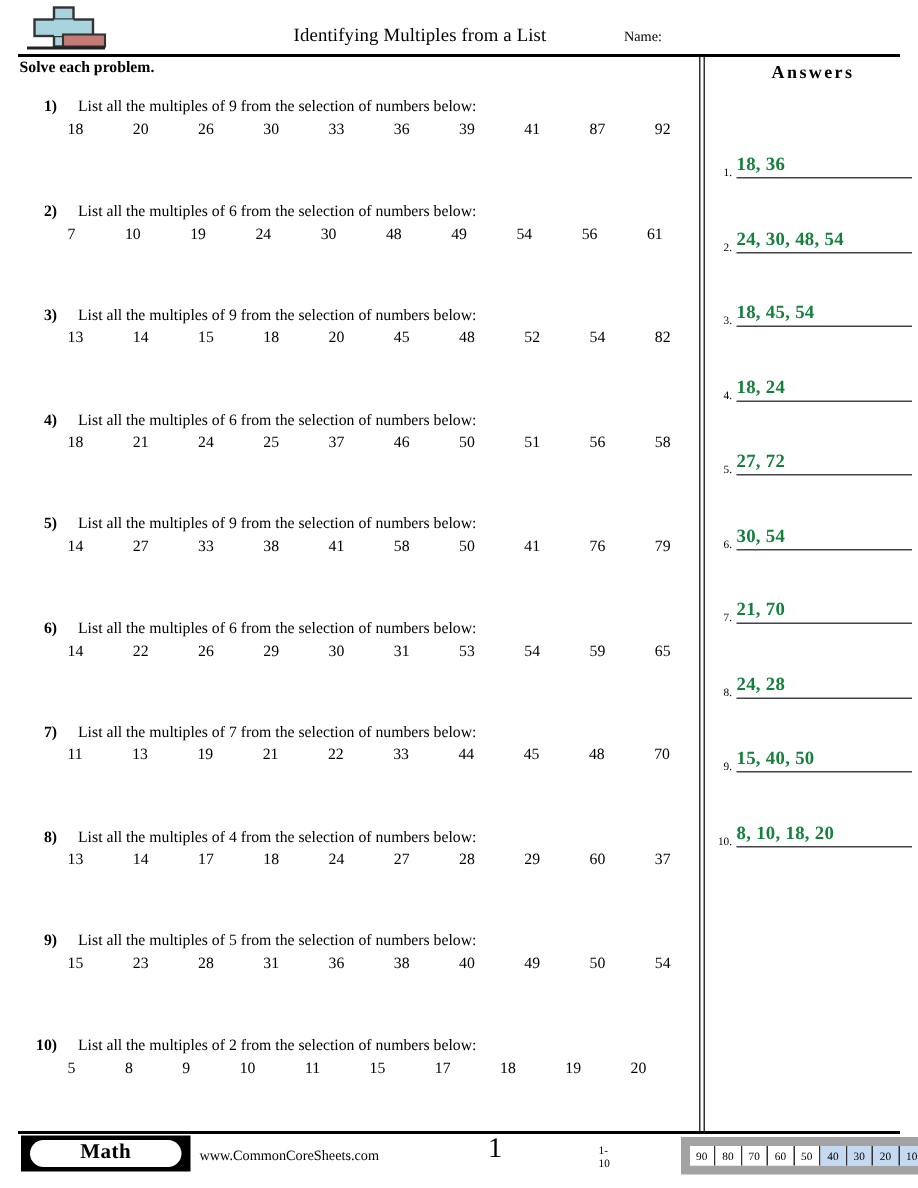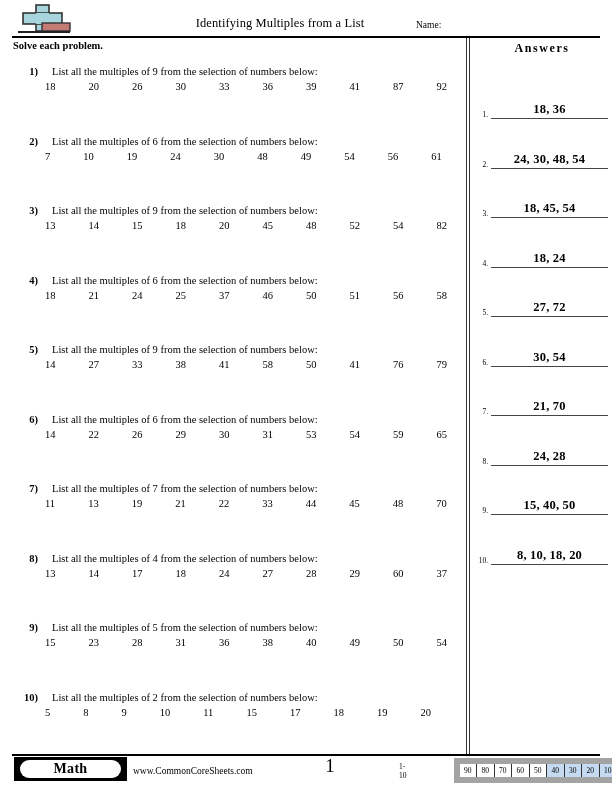--- a/index.html
+++ b/index.html
@@ -95,22 +95,21 @@
   .ans-line {
     position: absolute;
     left: 19px; bottom: 0;
     width: 117px;
     border-bottom: 1.1px solid #444;
   }
   .ans-val {
     position: absolute;
     left: 19px; bottom: 2px;
     width: 117px;
-    text-align: center;
-    color: #000000;
+    color: #15803d;
     font-weight: bold;
     font-size: 12.5px;
     letter-spacing: .2px;
     white-space: nowrap;
   }
 
   
   .problem { position: absolute; left: 14px; width: 440px; }
   .p-num {
     position: absolute;

